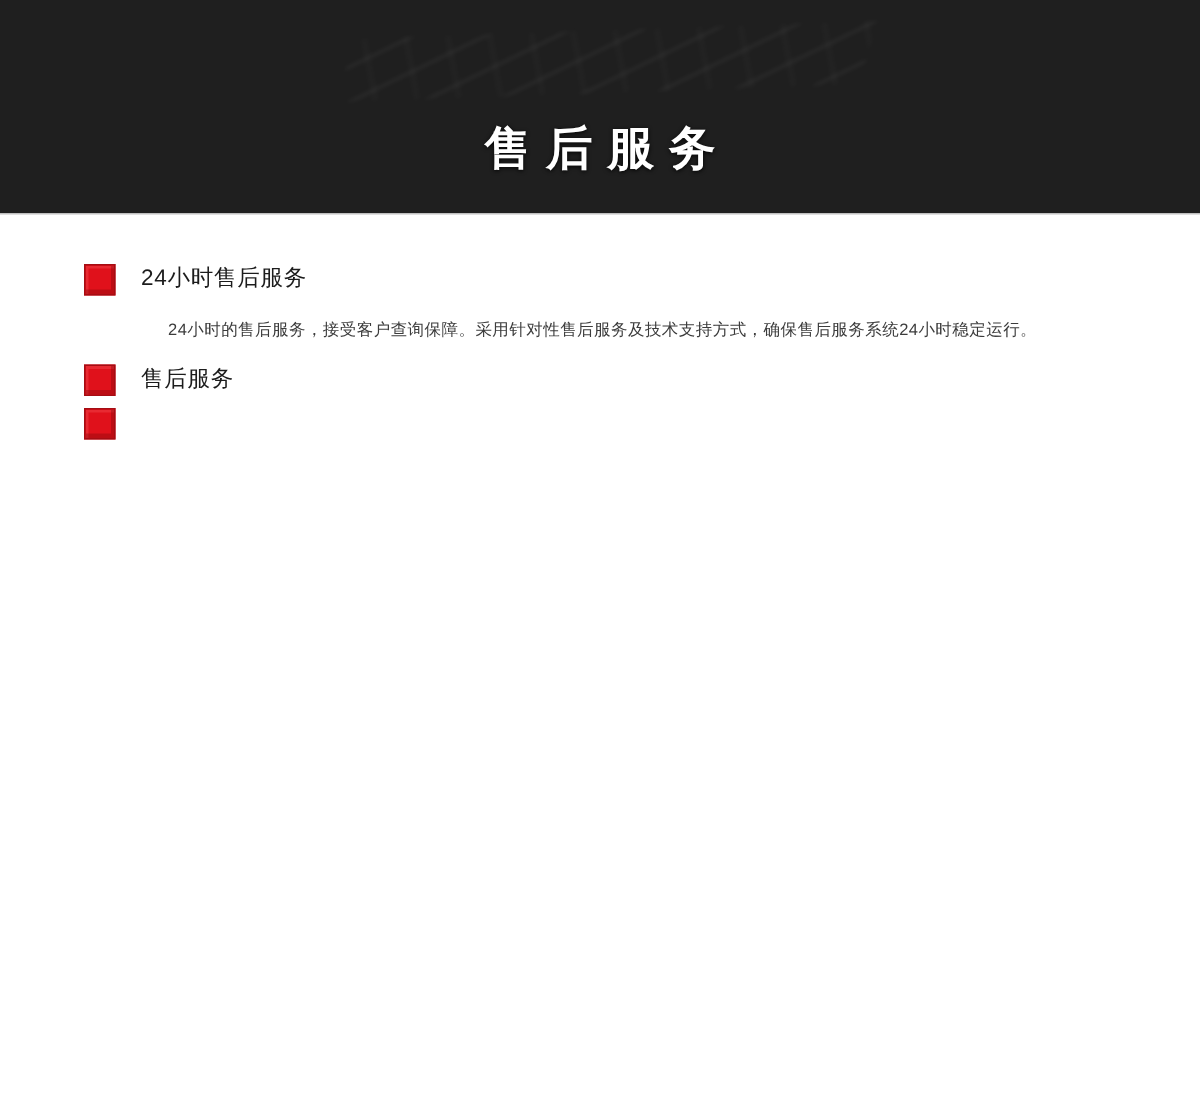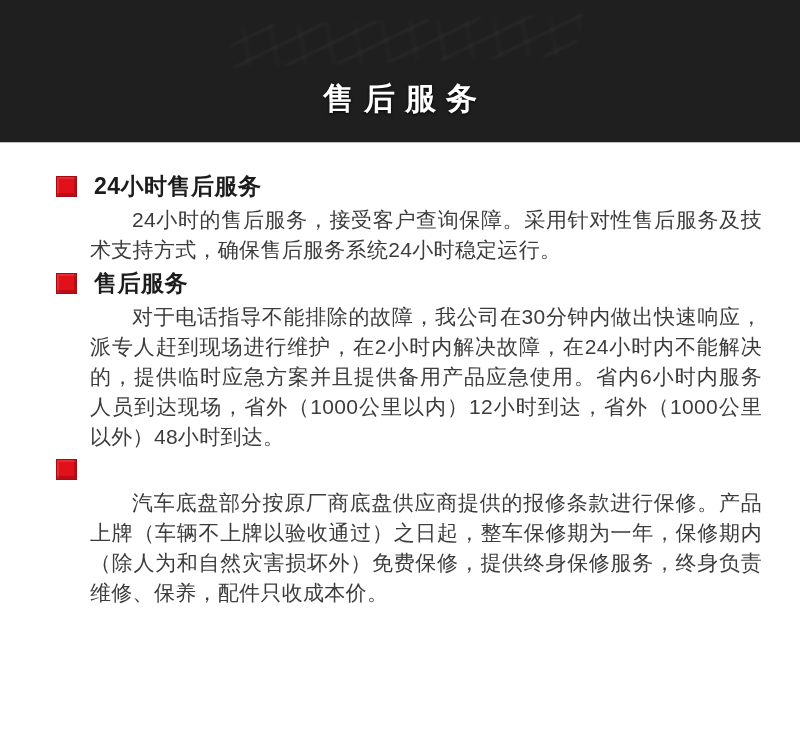--- a/index.html
+++ b/index.html
@@ -35,25 +35,25 @@
     margin:7px 0 8px -34px;
   }
   section:first-of-type .sec-head{margin-top:0;}
   .bullet{
     width:21px;height:21px;flex:0 0 21px;
     background:var(--bullet_red,#e0111b);
     border:1px solid #a50d13;box-sizing:border-box;
     box-shadow:inset -2px -3px 0 rgba(120,5,10,.35), inset 2px 2px 0 rgba(255,120,120,.25);
   }
   .sec-head h2{
-    margin:0;font-size:23px;line-height:22px;font-weight:bold;
+    margin:0;font-size:15px;line-height:22px;font-weight:normal;
     color:var(--heading_color,#1c1c1c);letter-spacing:.5px;
   }
   .content p{
-    margin:0;font-size:21px;line-height:30px;
+    margin:0;font-size:11px;line-height:30px;
     color:var(--body_text,#3c3c3c);
     text-indent:2em;text-align:justify;letter-spacing:.3px;
   }
 </style>
 </head>
 <body>
 
 <div class="page">
 
   <header class="hdr">
@@ -72,24 +72,22 @@
     </section>
 
     <section>
       <div class="sec-head">
         <span class="bullet"></span>
         <h2>售后服务</h2>
       </div>
     </section>
 
     <section>
-      <p>对于电话指导不能排除的故障，我公司在30分钟内做出快速响应，派专人赶到现场进行维护，在2小时内解决故障，在24小时内不能解决的，提供临时应急方案并且提供备用产品应急使用。省内6小时内服务人员到达现场，省外（1000公里以内）12小时到达，省外（1000公里以外）48小时到达。</p>
     </section>
 
     <section>
       <div class="sec-head">
         <span class="bullet"></span>
       </div>
-      <p>汽车底盘部分按原厂商底盘供应商提供的报修条款进行保修。产品上牌（车辆不上牌以验收通过）之日起，整车保修期为一年，保修期内（除人为和自然灾害损坏外）免费保修，提供终身保修服务，终身负责维修、保养，配件只收成本价。</p>
     </section>
 
   </main>
 </div>
 
 </body></html>

